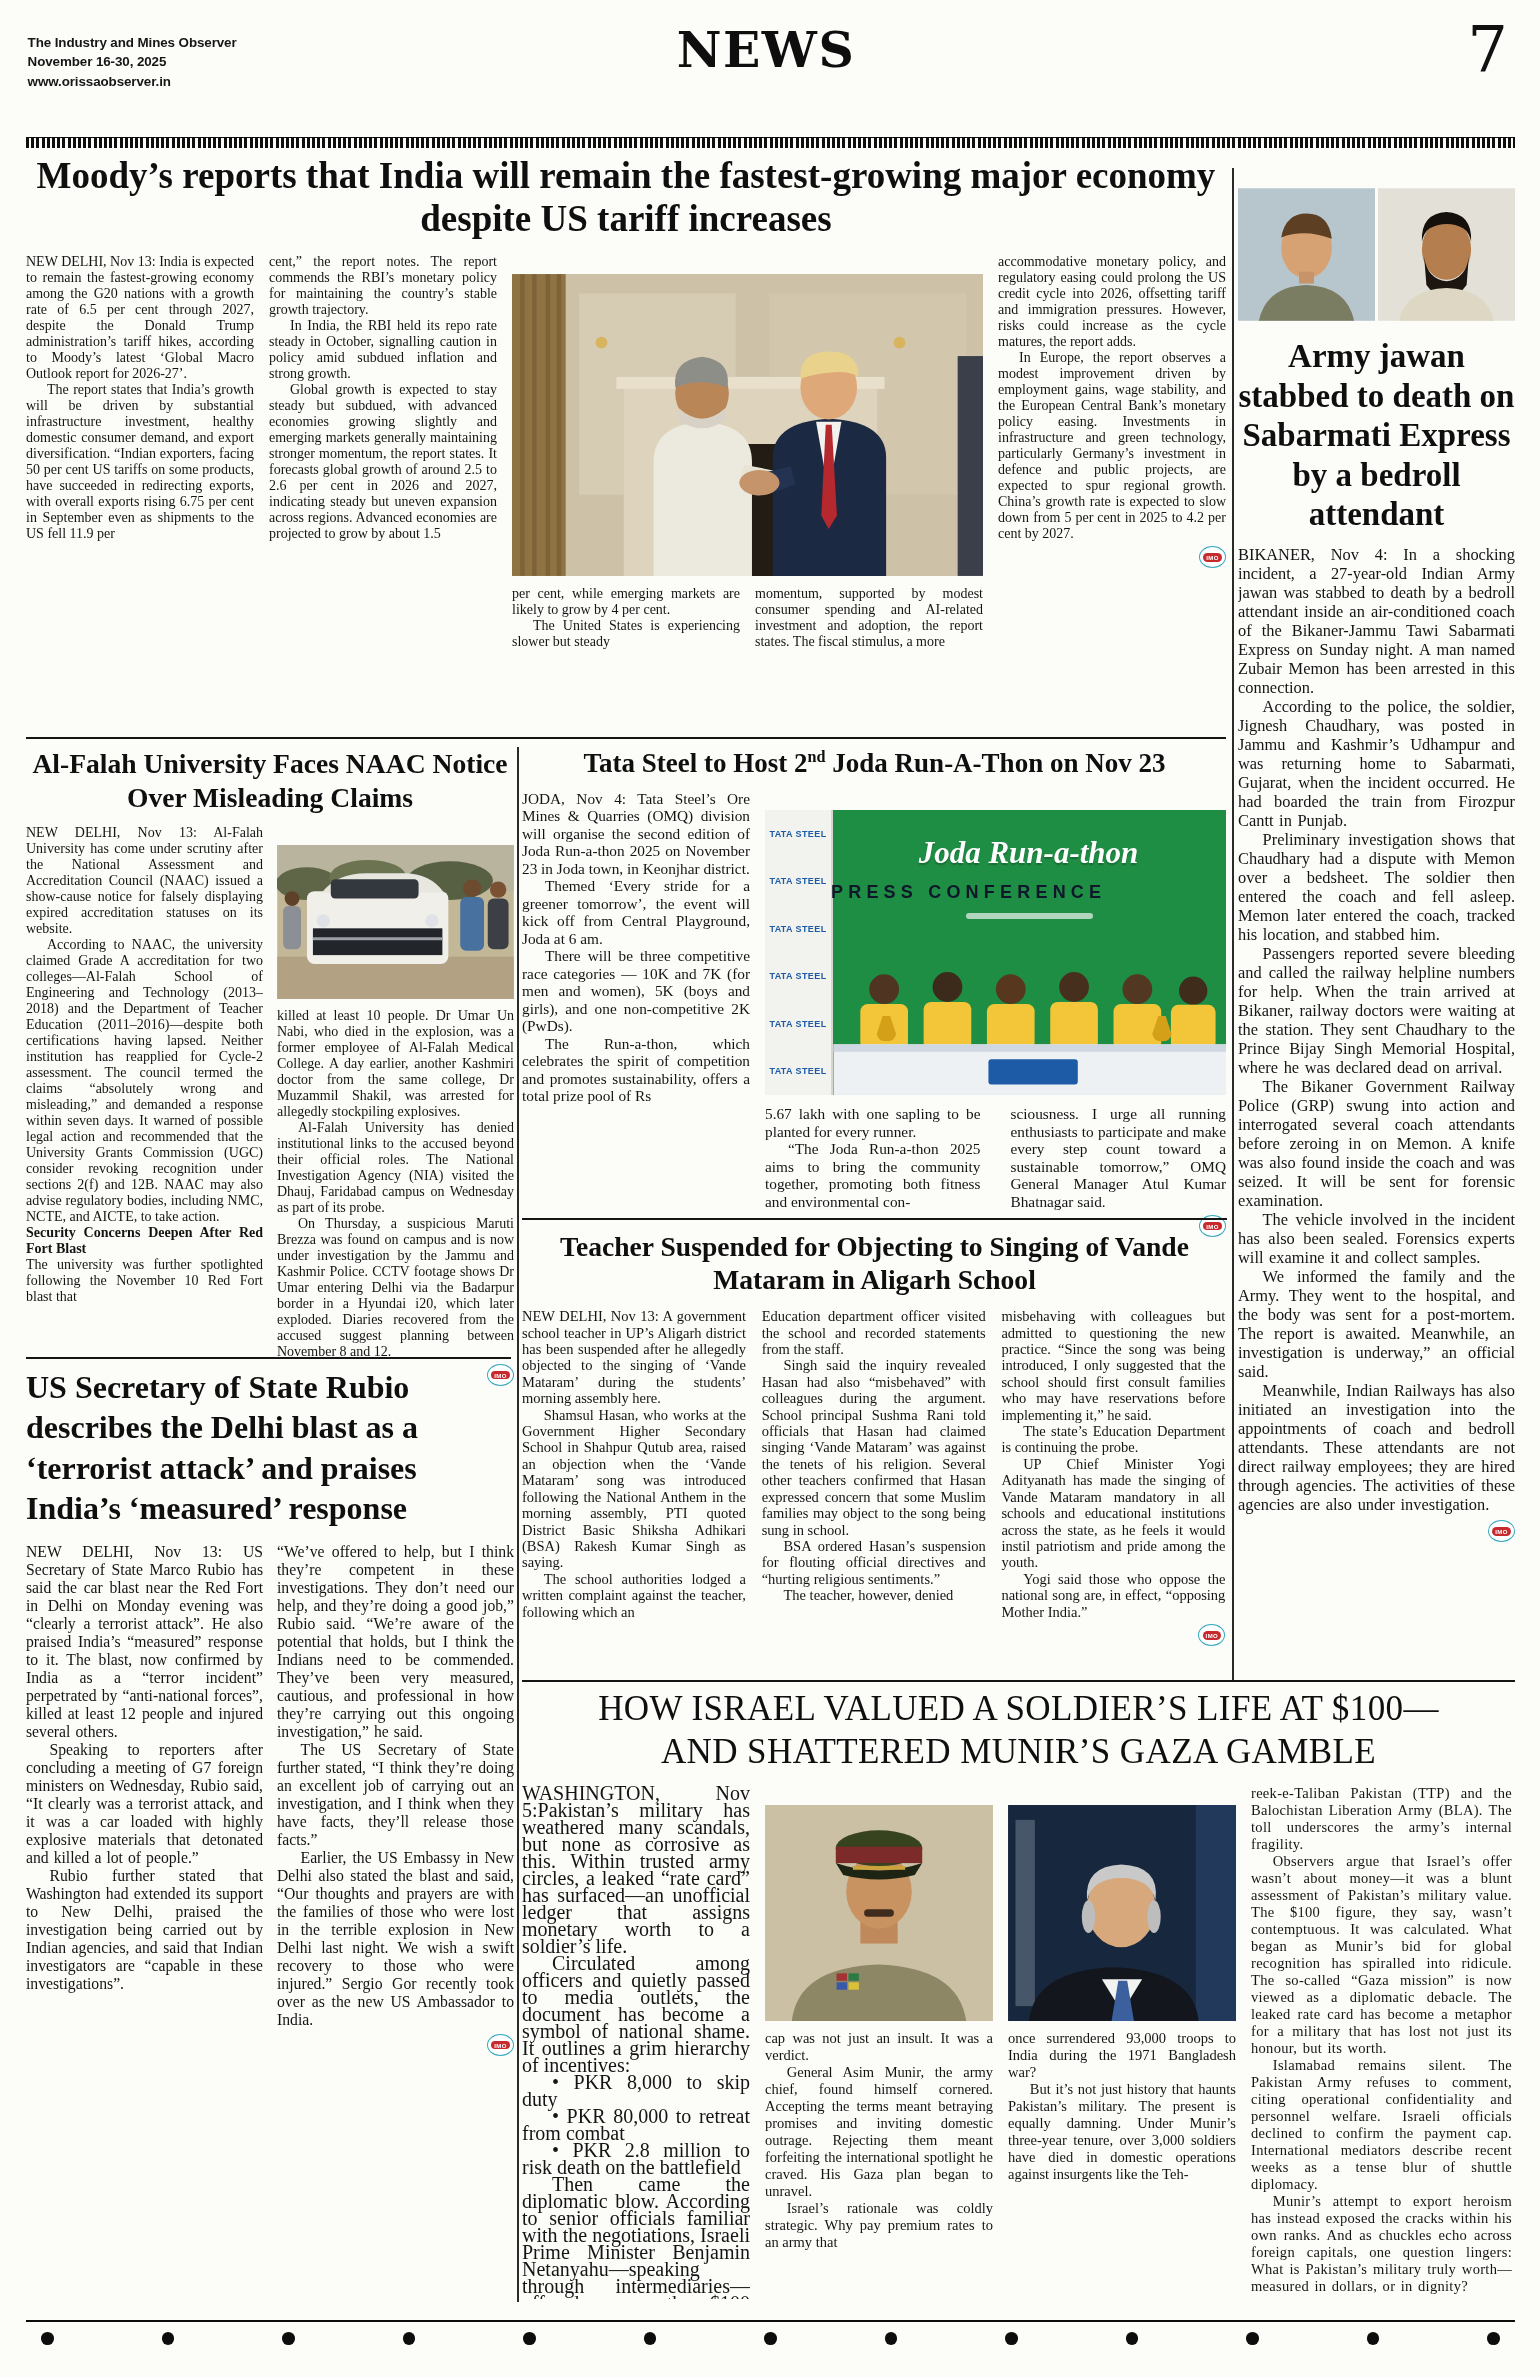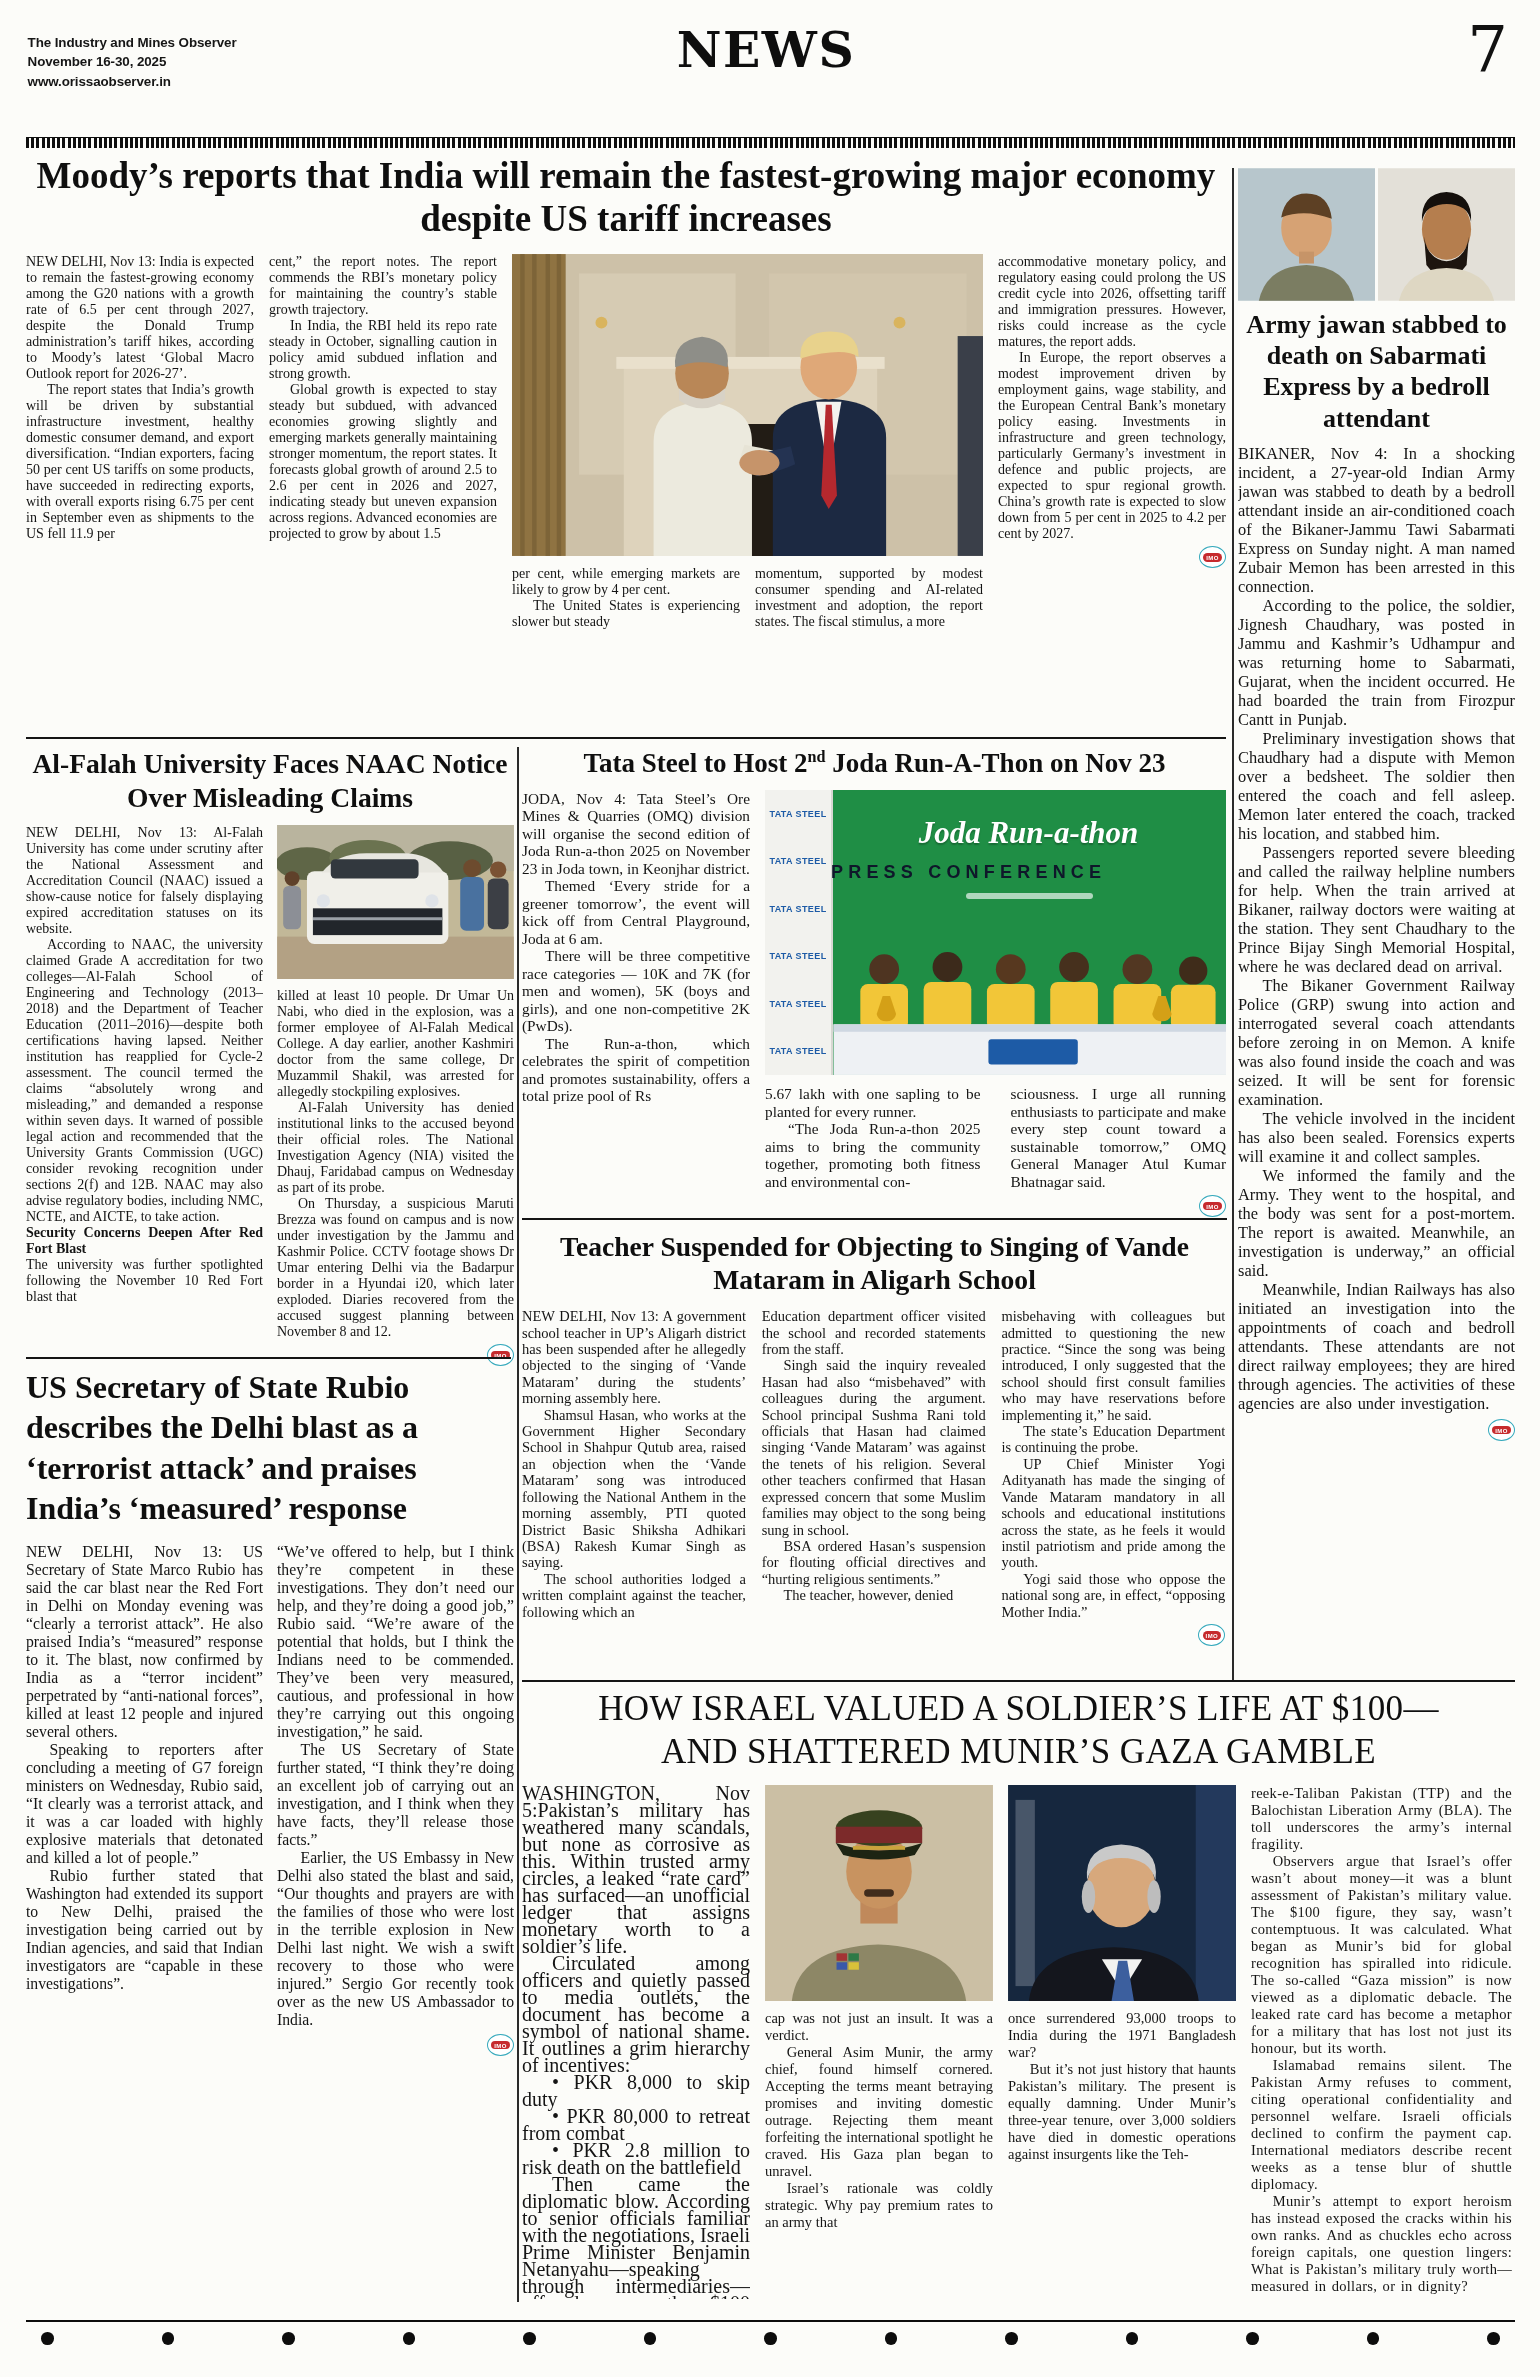--- a/index.html
+++ b/index.html
@@ -40,34 +40,34 @@
     display:inline-flex; align-items:center; justify-content:center;
     width:25px; height:20px; border:1.5px solid #35a9bc; border-radius:50%;
     background:#fff; box-shadow:0 0 0 1.1px #fff inset;
   }
   .stamp b {
     background:#c62a2d; color:#fff; border-radius:5.2px; padding:1.5px 3px 0.7px 3px;
     font:700 6px "Liberation Sans", sans-serif; letter-spacing:0.4px;
   }
   .vrule { position:absolute; width:1.5px; background:#2a2a2a; }
   .hrule { position:absolute; height:1.5px; background:#151515; }
-  .photo { display:block; overflow:hidden; }
+  .photo { display:block; overflow:hidden;margin-top:20px; }
   .photo svg { display:block; }
   
   #moodys { position:absolute; left:26px; top:154px; width:1200px; height:580px; }
   #moodys .hl { font-size:37px; line-height:1.17; }
   #moodys .m-body { display:flex; gap:15px; margin-top:13.4px; height:458px; }
   #moodys .m-col { width:228px; }
   #moodys .m-mid { width:471px; }
   #moodys .m-sub { display:flex; gap:15px; margin-top:10.4px; }
   #moodys .m-sub .m-col { height:139px; }
   
   #army { position:absolute; left:1238px; top:168px; width:277px; }
   #army .a-photos { display:flex; gap:3px; }
-  #army .hl { font-size:26px; line-height:1.2; margin-top:8px; }
+  #army .hl { font-size:33px; line-height:1.2; margin-top:16px; }
   #army .col { margin-top:10.4px; font-size:16.4px; line-height:19px; word-spacing:1.5px; }
   
   #alfalah { position:absolute; left:26px; top:747px; width:488px; height:605px; }
   #alfalah .hl { font-size:27.6px; line-height:1.22; }
   #alfalah .f-body { display:flex; gap:14px; margin-top:10.4px; }
   #alfalah .f-col { width:237px; }
   #alfalah .f-right .col { margin-top:9px; }
   
   #tata { position:absolute; left:522px; top:747px; width:705px; height:468px; }
   #tata .hl { font-size:27px; line-height:1.2; }

